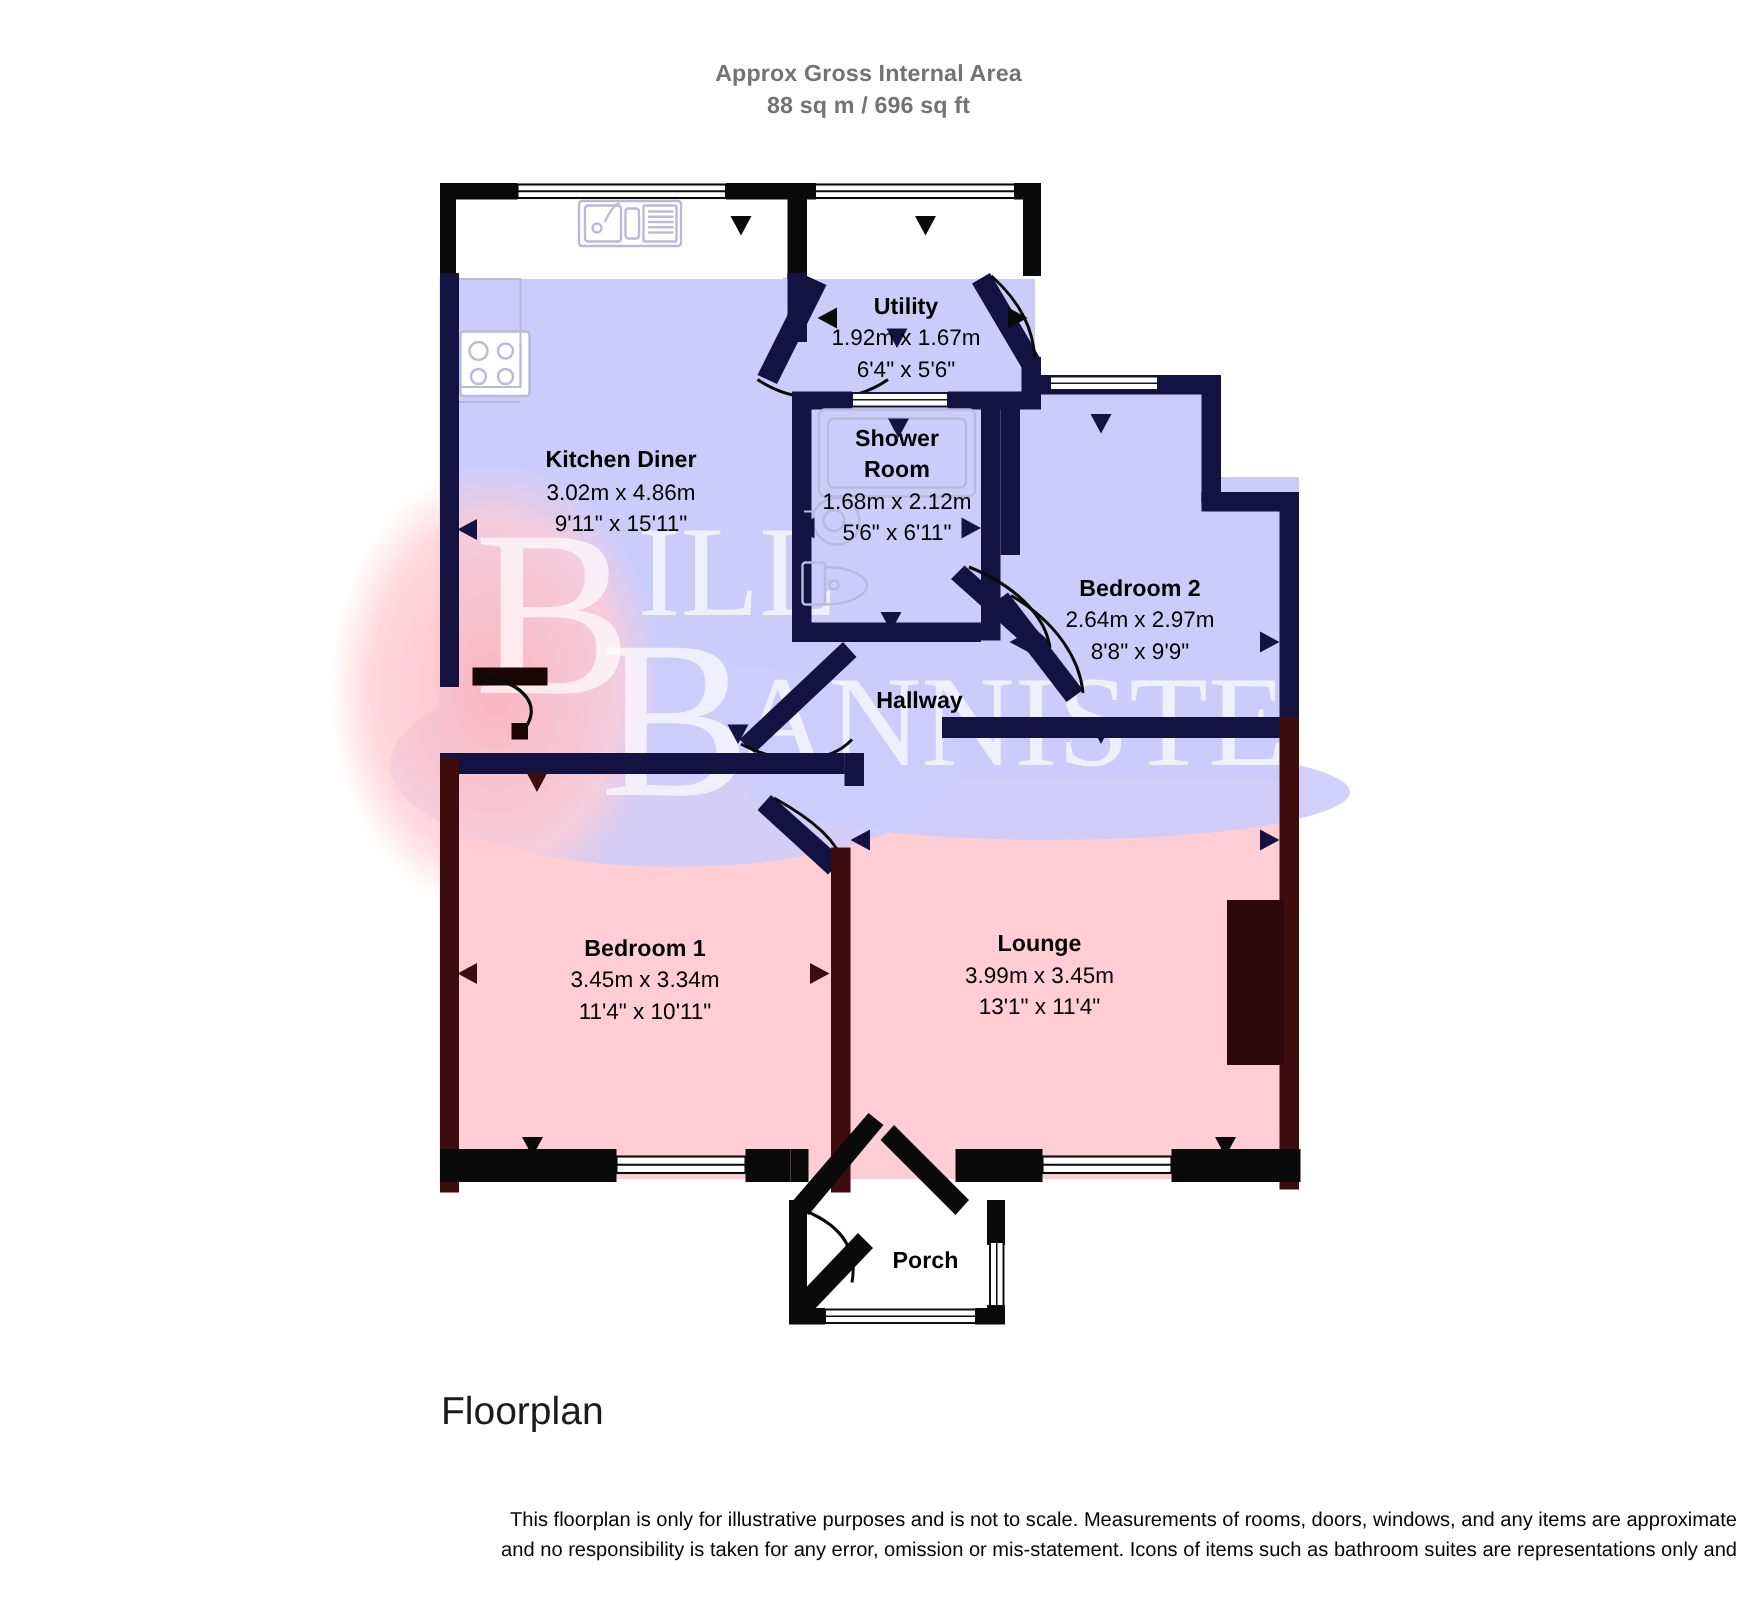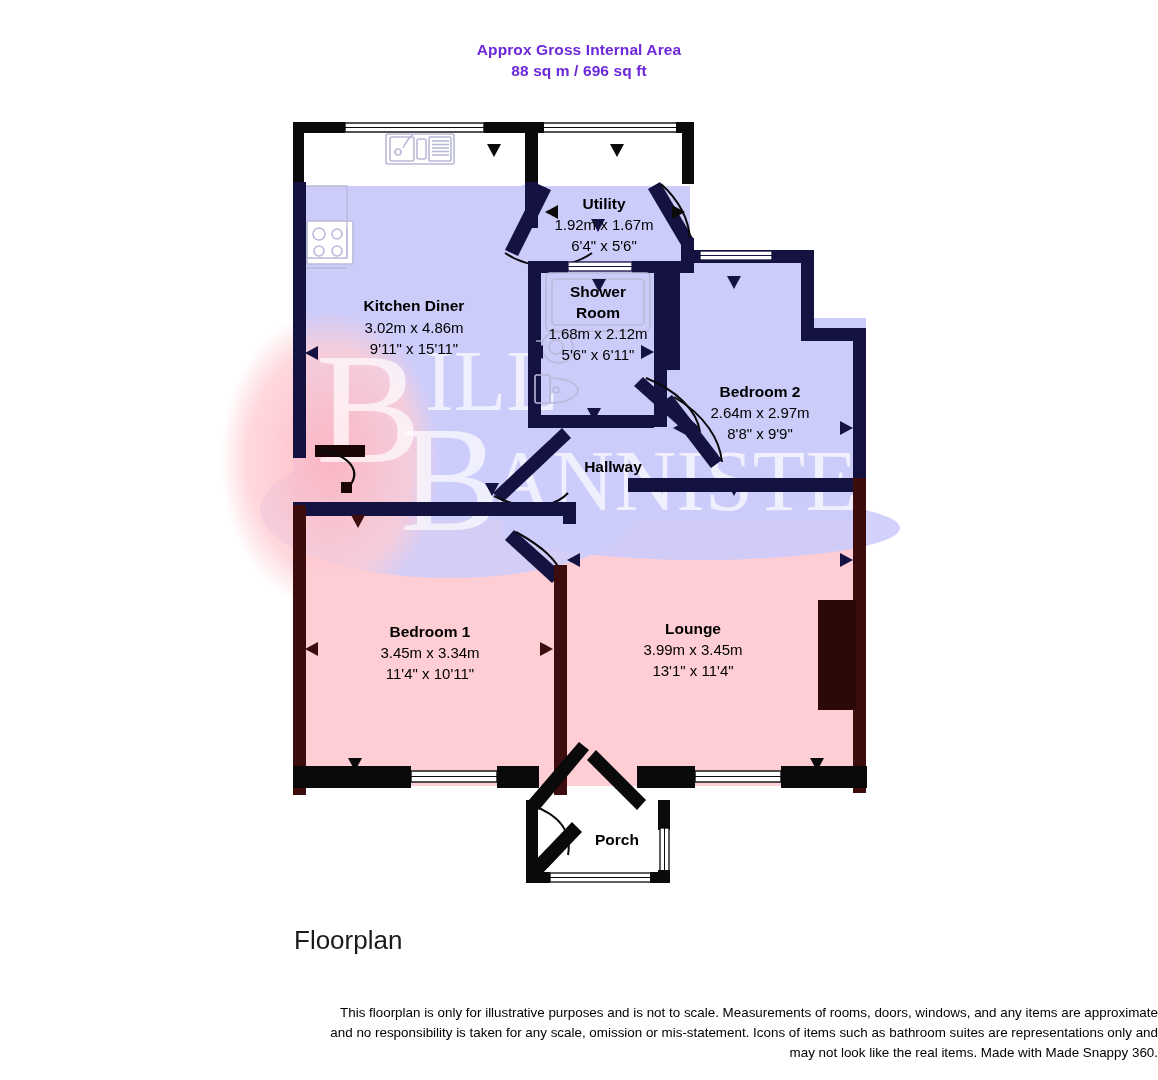--- a/index.html
+++ b/index.html
@@ -23,21 +23,21 @@
     top: 40px;
     left: 0;
     width: 1158px;
     text-align: center;
     line-height: 1.35;
   }
   .header-line {
     font-size: 15.5px;
     font-weight: bold;
     letter-spacing: 0.1px;
-    color: #6d28d9;
+    color: #737373;
   }
 
   
   .plan-wrap {
     position: absolute;
     top: 110px;
     left: 0;
     width: 1158px;
     height: 790px;
   }
@@ -394,15 +394,14 @@
     </g>
   </g>
 
 </svg>
 </div>
 
 <div class="floorplan-label">Floorplan</div>
 
 <div class="disclaimer">
   <p>This floorplan is only for illustrative purposes and is not to scale. Measurements of rooms, doors, windows, and any items are approximate</p>
-  <p>and no responsibility is taken for any scale, omission or mis-statement. Icons of items such as bathroom suites are representations only and</p>
-  <p>may not look like the real items. Made with Made Snappy 360.</p>
+  <p>and no responsibility is taken for any error, omission or mis-statement. Icons of items such as bathroom suites are representations only and</p>
 </div>
 
 </body></html>

